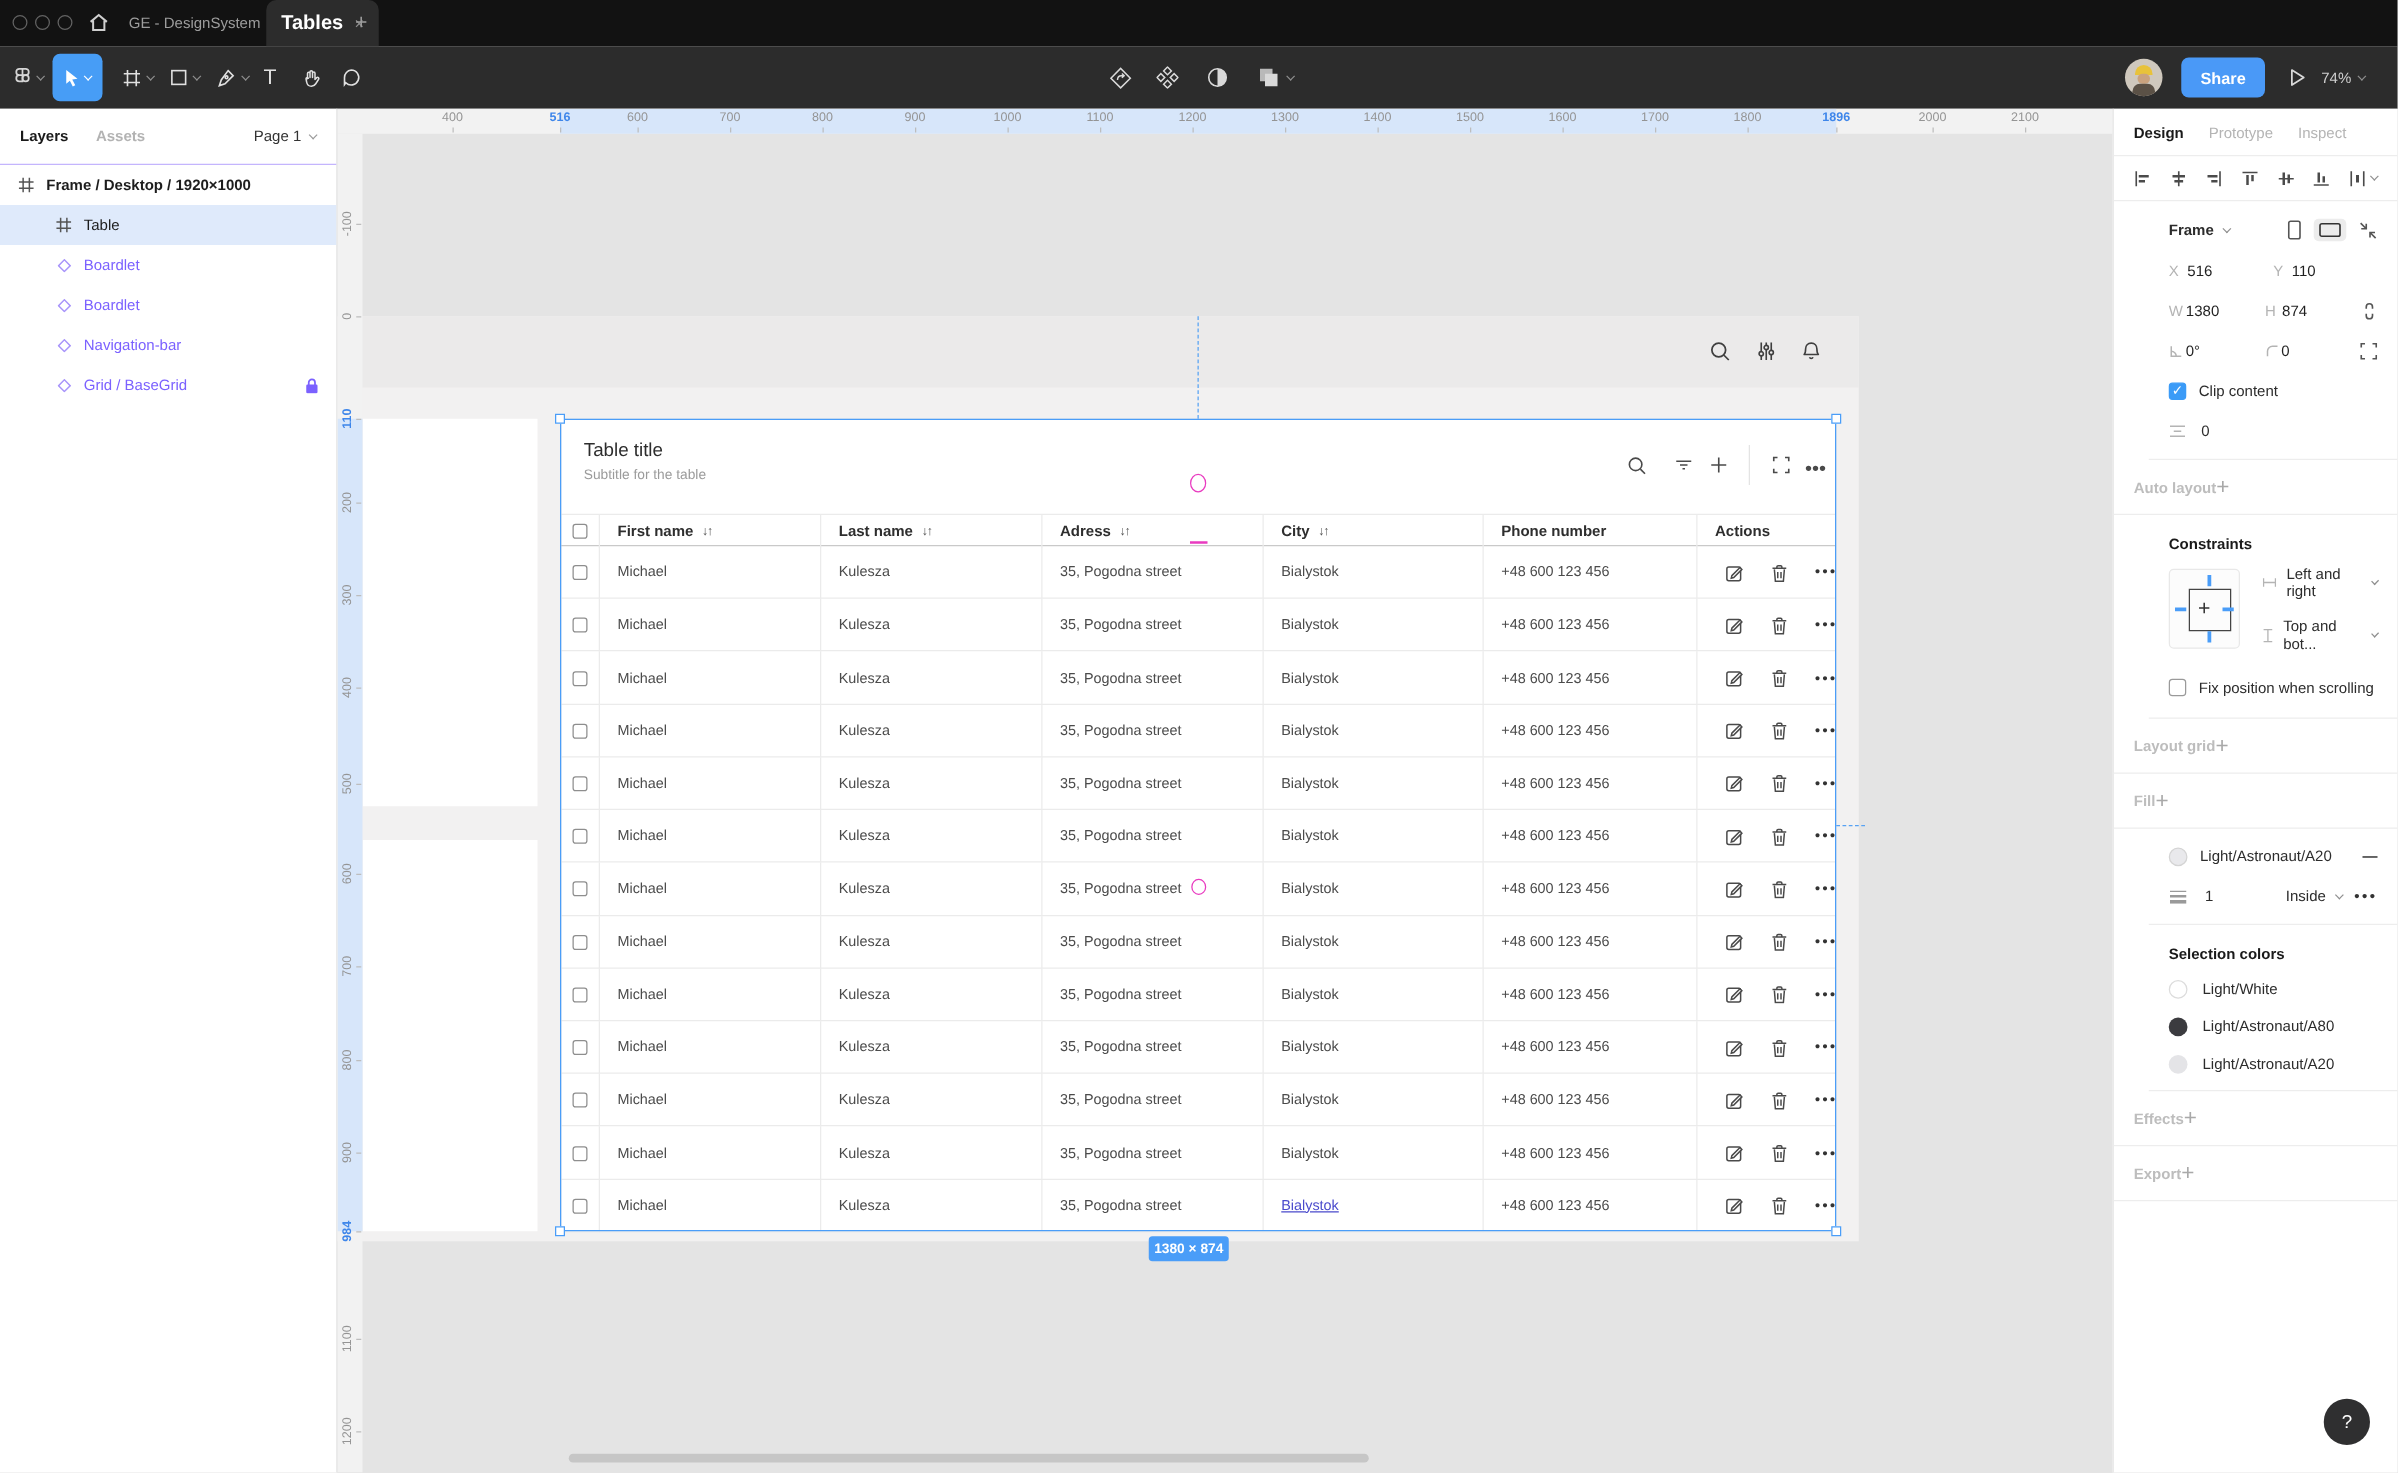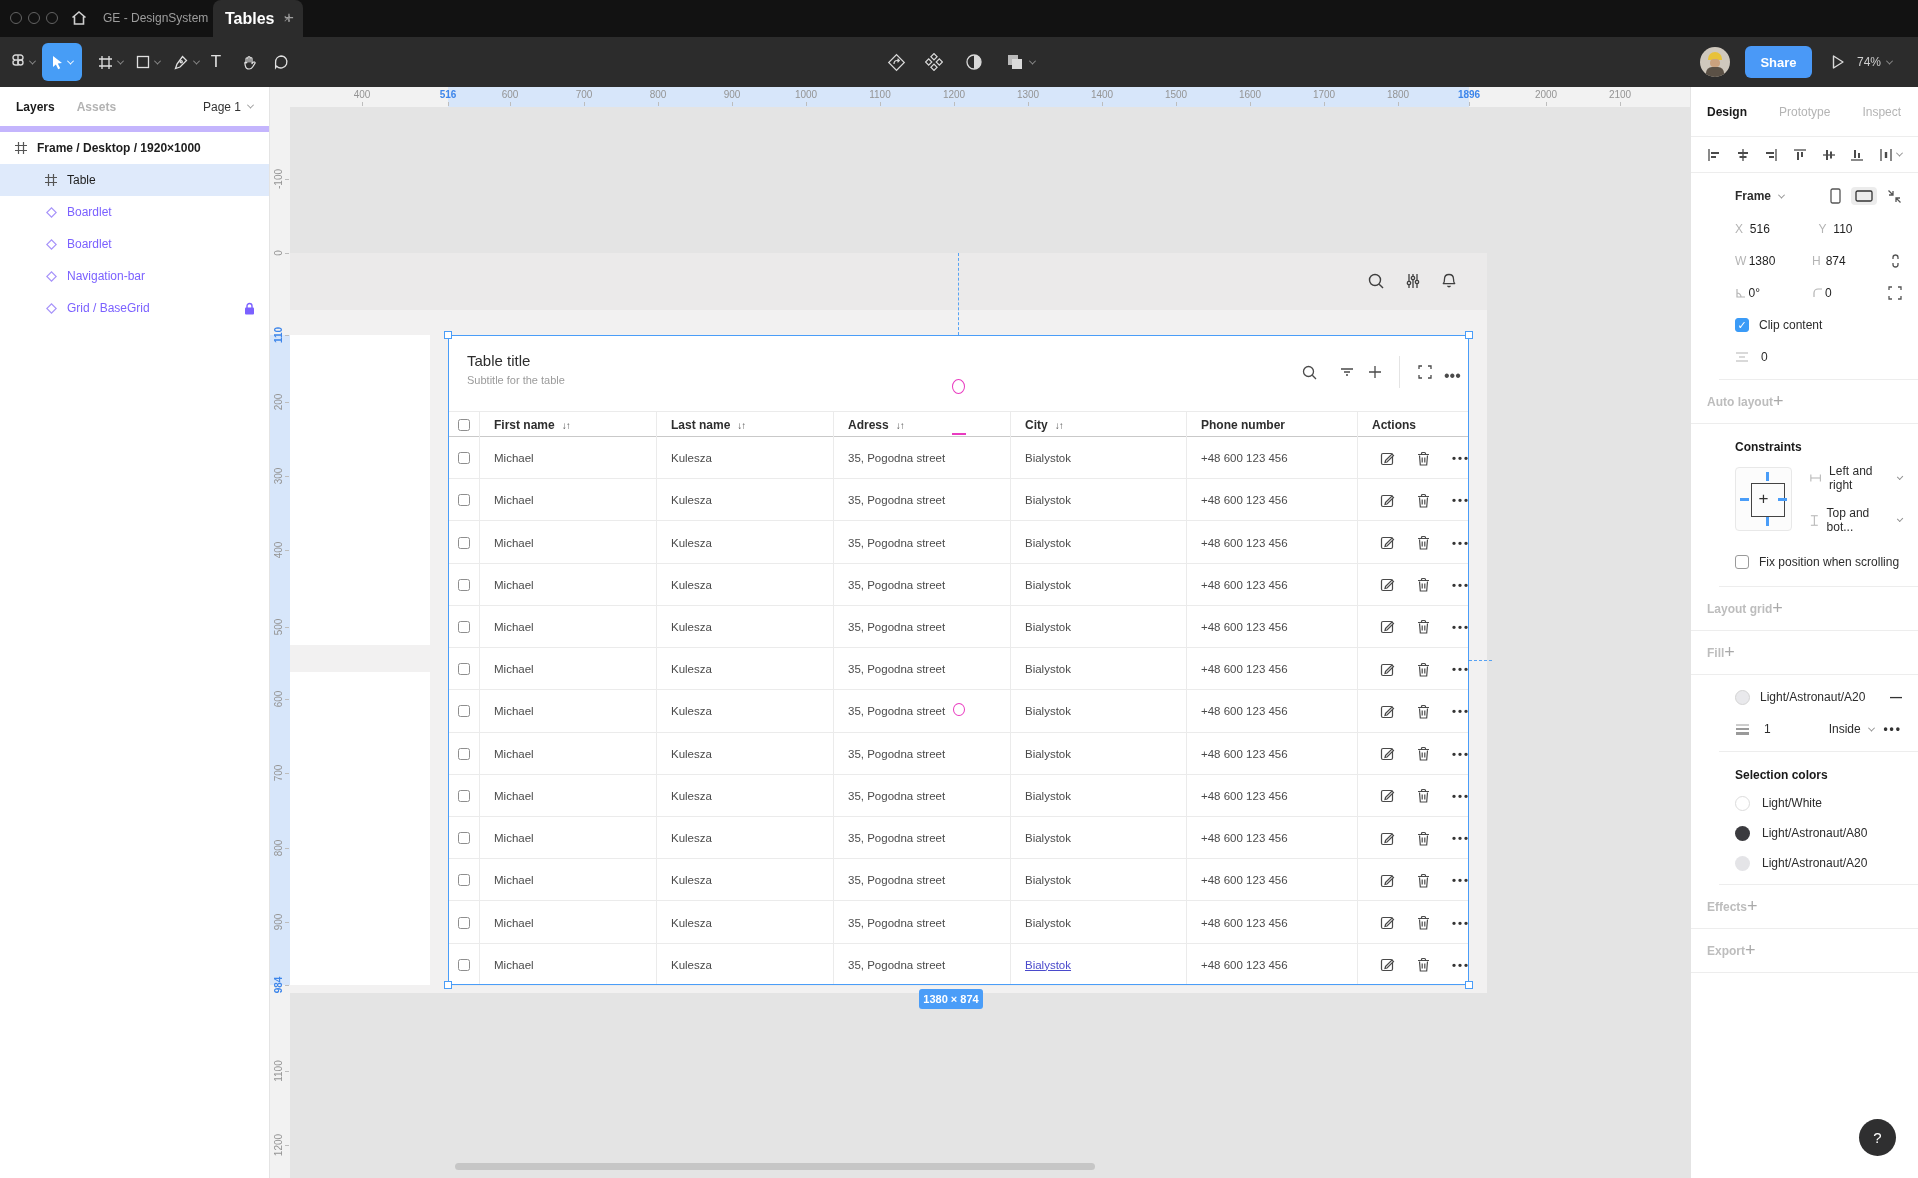--- a/index.html
+++ b/index.html
@@ -28,34 +28,34 @@
   #share-btn { position:absolute; left:1745px; top:9px; width:67px; height:32px; background:#4a99f7; border:none;
     border-radius:6px; color:#fff; font-size:13px; font-weight:700; font-family:inherit; }
   #zoom-ctl { position:absolute; left:1857px; top:0; height:50px; display:flex; align-items:center; gap:6px; color:#cfcfcf; font-size:12px; }
   #avatar { position:absolute; left:1700px; top:10px; width:30px; height:30px; border-radius:50%; background:#cfc8bd; overflow:hidden; }
   #avatar .hat { position:absolute; left:8px; top:5px; width:14px; height:8px; border-radius:7px 7px 0 0; background:#e8c23a; }
   #avatar .face{ position:absolute; left:10px; top:12px; width:10px; height:8px; border-radius:4px; background:#caa27e; }
   #avatar .body{ position:absolute; left:6px; top:20px; width:18px; height:12px; border-radius:6px 6px 0 0; background:#5b5146; }
 
   
   #left-panel { position:absolute; left:0; top:87px; width:270px; height:1091px; background:#fff; border-right:1px solid #e4e4e4; }
-  #lp-head { height:45px; border-bottom:6px solid #c4b5fd; display:flex; align-items:center; padding:0 16px; gap:22px; font-size:12px; }
+  #lp-head { height:45px; border-bottom:1px solid #c4b5fd; display:flex; align-items:center; padding:0 16px; gap:22px; font-size:12px; }
   #lp-head .pg { margin-left:auto; display:flex; align-items:center; gap:7px; color:#333; }
   .layer-row { height:32px; display:flex; align-items:center; gap:9px; font-size:12px; color:#1d1d1d; padding-right:14px; }
   .layer-row.selected { background:#dfeafb; }
   .layer-row.comp { color:#7b61ff; }
   .layer-row .ic { width:14px; display:flex; justify-content:center; color:#555; }
   .layer-row.comp .ic { color:#a894fa; }
   .layer-row.root .lbl { font-weight:700; }
   .layer-row .lock { margin-left:auto; color:#7b61ff; }
 
   
   #right-panel { position:absolute; left:1690px; top:87px; width:228px; height:1091px; background:#fff; border-left:1px solid #e4e4e4; font-size:12px; color:#2c2c2c; }
   .rp-row { display:flex; align-items:center; padding:0 16px; }
-  #insp-tabs { height:50px; border-bottom:1px solid #ededed; gap:32px; }
+  #insp-tabs { height:38px; border-bottom:1px solid #ededed; gap:20px; }
   #insp-tabs .on { font-weight:700; color:#1a1a1a; }
   #insp-tabs .off { color:#b4b4b4; }
   #align-row { height:36px; border-bottom:1px solid #ededed; justify-content:space-between; color:#4b4b4b; }
   .sec { border-bottom:1px solid #ededed; padding:6px 0;margin-left:28px; }
   .gray-sec { height:44px; display:flex; align-items:center; padding:0 16px; color:#bdbdbd; font-weight:700; border-bottom:1px solid #ededed; }
   .plus { font-size:18px; font-weight:300; color:#a9a9a9; }
   .frow { height:32px; display:flex; align-items:center; padding:0 16px; }
   .flab { color:#b4b4b4; width:16px; }
   .fval { color:#1f1f1f; width:74px; }
   .sec-head { font-weight:700; color:#1a1a1a; padding:10px 16px 6px; }

